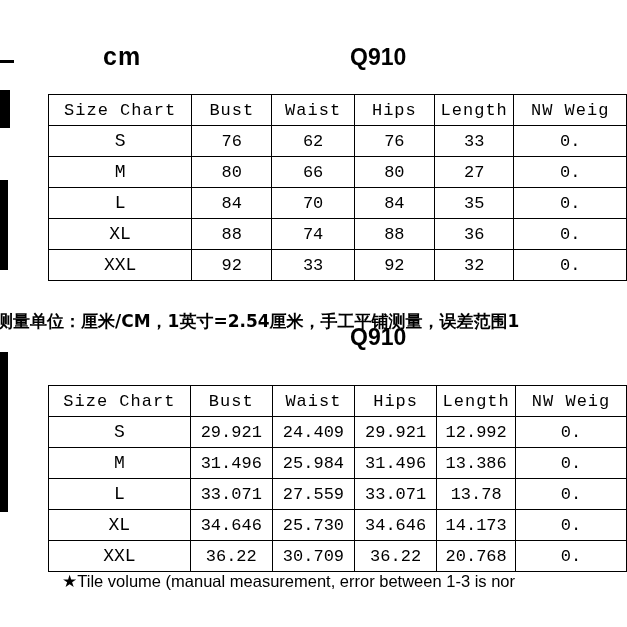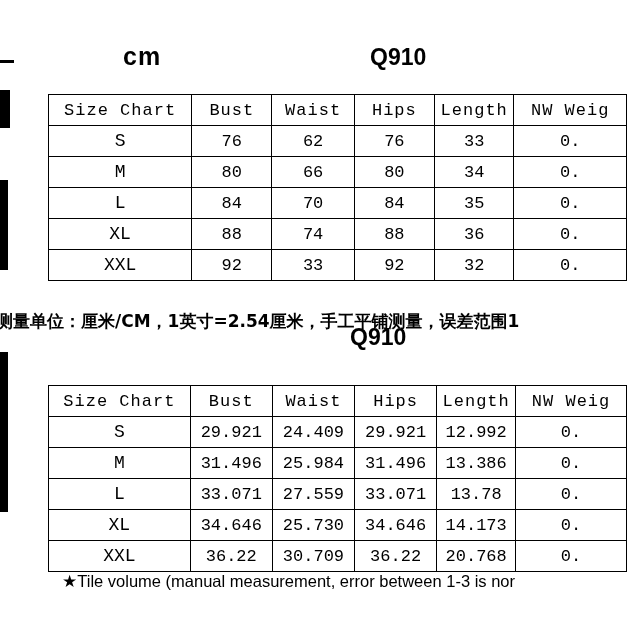--- a/index.html
+++ b/index.html
@@ -41,21 +41,20 @@
   
   .sec1 {
     position: absolute;
     left: 0;
     top: 38px;
     width: 627px;
   }
   .hdr-row {
     position: relative;
     height: 38px;
-    margin-left: 20px;
   }
   .unit-label {
     position: absolute;
     left: 103px;
     top: 2px;
     font-size: 25px;
     font-weight: bold;
     letter-spacing: 1px;
     line-height: 32px;
   }
@@ -190,21 +189,21 @@
             <td>62</td>
             <td>76</td>
             <td>33</td>
             <td>0.</td>
           </tr>
           <tr>
             <td class="sz">M</td>
             <td>80</td>
             <td>66</td>
             <td>80</td>
-            <td>34</td>
+            <td>27</td>
             <td>0.</td>
           </tr>
           <tr>
             <td class="sz">L</td>
             <td>84</td>
             <td>70</td>
             <td>84</td>
             <td>35</td>
             <td>0.</td>
           </tr>

